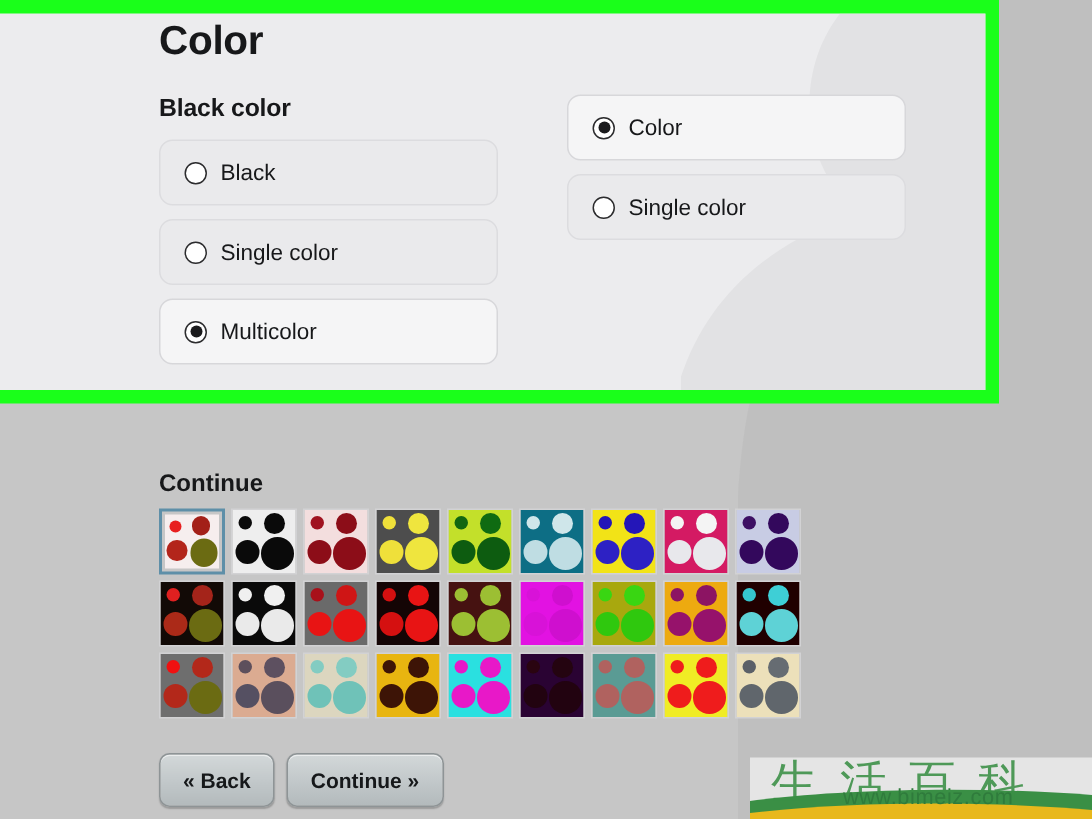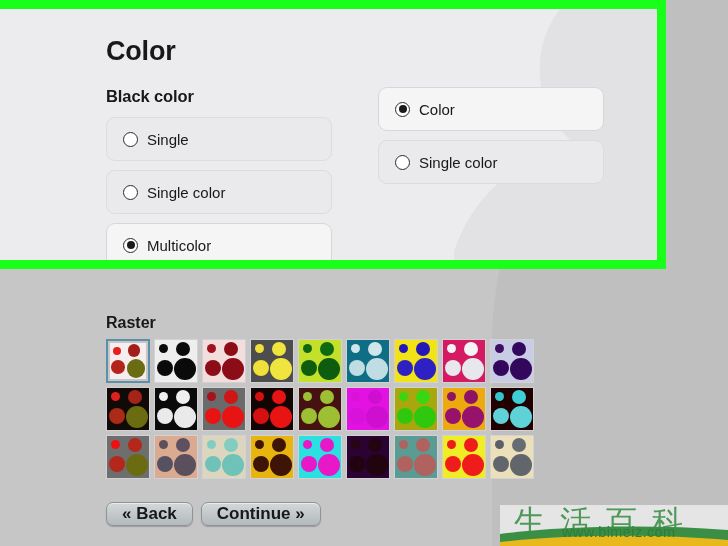--- a/index.html
+++ b/index.html
@@ -24,21 +24,21 @@
   }
   .green-frame-inner {
     width: 100%; height: 100%;
     background: #ececee;
     position: relative;
     overflow: hidden;
   }
   
   .panel-silhouette { position: absolute; inset: 0; pointer-events: none; }
 
-  .panel-body { position: relative; padding: 28px 0 0 106px; }
+  .panel-body { position: relative; padding: 4px 0 0 106px; }
 
   h1.page-title {
     font-size: 27px;
     font-weight: bold;
     color: #17181a;
     letter-spacing: -0.2px;
     line-height: 1.05;
   }
 
   .columns { display: flex; margin-top: 22px; }
@@ -108,27 +108,27 @@
   .swatch.selected .canvas { inset: 2px; }
   .dot { position: absolute; border-radius: 50%; }
   .d1 { left: 9%;  top: 10%; width: 22%; height: 22%; }
   .d2 { left: 50%; top: 4%;  width: 34%; height: 34%; }
   .d3 { left: 4%;  top: 48%; width: 38%; height: 38%; }
   .d4 { left: 46%; top: 44%; width: 52%; height: 52%; }
 
   
   .footer { position: absolute; left: 106px; top: 502px; display: flex; gap: 8px; }
   .btn {
-    height: 24px;
+    height: 36px;
     padding: 0 15px;
     border: 1px solid #8e9496;
     border-radius: 7px;
     background: linear-gradient(to bottom, #d3d8d9 0%, #c2c8ca 52%, #b3babc 100%);
     box-shadow: inset 0 1px 0 rgba(255,255,255,.55), 0 1px 1px rgba(0,0,0,.22);
-    font-size: 17px;
+    font-size: 14px;
     font-weight: bold;
     color: #16181a;
     display: flex;
     align-items: center;
     justify-content: center;
     cursor: pointer;
     font-family: "Liberation Sans", sans-serif;
   }
 
   
@@ -186,21 +186,21 @@
       <div class="panel-body">
         <h1 class="page-title">Color</h1>
 
         <div class="columns">
 
           <div class="col">
             <div class="group-title">Black color</div>
 
             <div class="option">
               <span class="radio"></span>
-              <span class="option-label">Single</span>
+              <span class="option-label">Black</span>
             </div>
 
             <div class="option">
               <span class="radio"></span>
               <span class="option-label">Single color</span>
             </div>
 
             <div class="option selected">
               <span class="radio checked"></span>
               <span class="option-label">Multicolor</span>
@@ -219,21 +219,21 @@
               <span class="option-label">Single color</span>
             </div>
           </div>
 
         </div>
       </div>
     </div>
   </div>
 
   <div class="presets-section">
-    <div class="presets-title">Raster</div>
+    <div class="presets-title">Continue</div>
     <div class="presets-grid" id="presets-grid">
         <div class="presets-row">
           <div class="swatch selected">
             <div class="canvas" style="background: rgb(246, 238, 238);">
               <div class="dot d1" style="background: rgb(232, 31, 31);"></div>
               <div class="dot d2" style="background: rgb(163, 32, 24);"></div>
               <div class="dot d3" style="background: rgb(179, 37, 27);"></div>
               <div class="dot d4" style="background: rgb(107, 107, 18);"></div>
             </div>
           </div>

